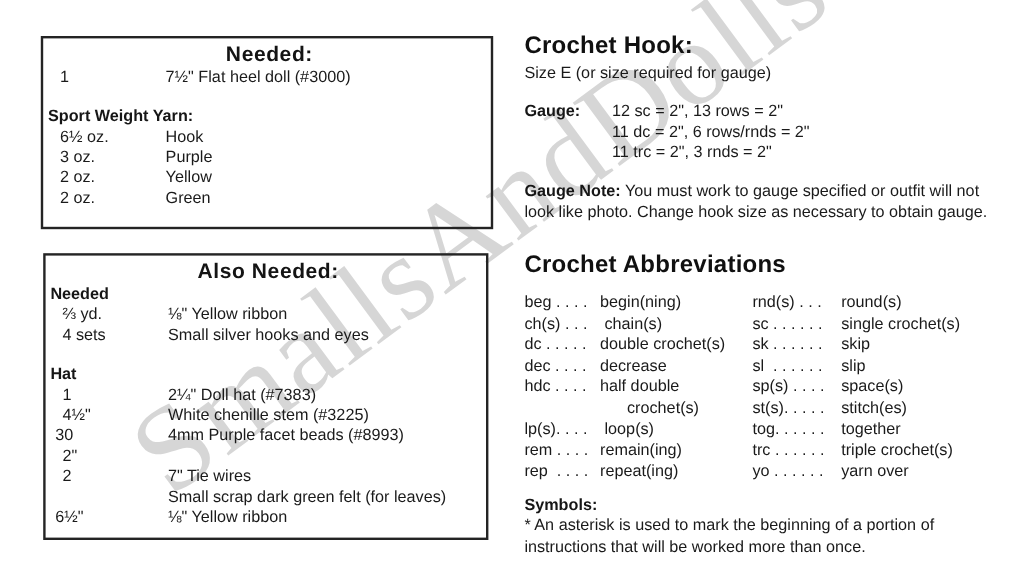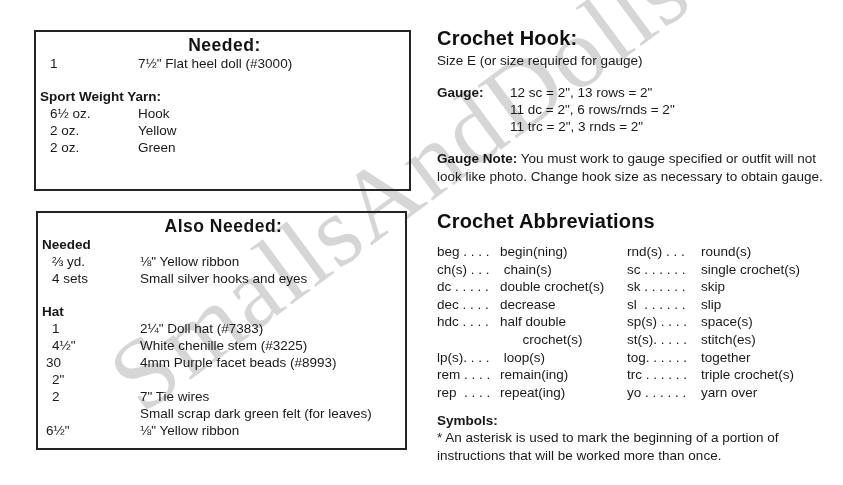--- a/index.html
+++ b/index.html
@@ -102,20 +102,24 @@
         <span class="qty">1</span>
         <span class="item">7½" Flat heel doll (#3000)</span>
       </div>
       <div class="sp16"></div>
       <h3>Sport Weight Yarn:</h3>
       <div class="row">
         <span class="qty">6½ oz.</span>
         <span class="item">Hook</span>
       </div>
       <div class="row">
+        <span class="qty">3 oz.</span>
+        <span class="item">Purple</span>
+      </div>
+      <div class="row">
         <span class="qty">2 oz.</span>
         <span class="item">Yellow</span>
       </div>
       <div class="row">
         <span class="qty">2 oz.</span>
         <span class="item">Green</span>
       </div>
     </section>
 
     <section class="box box2">

